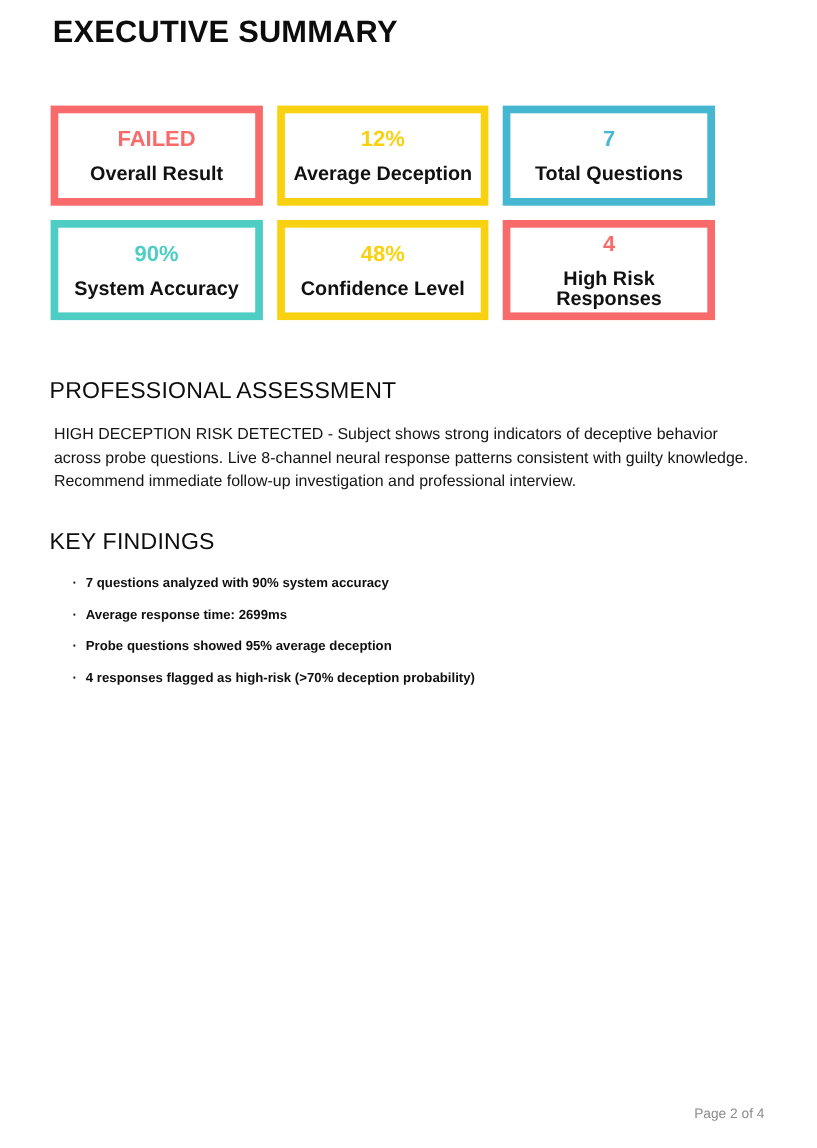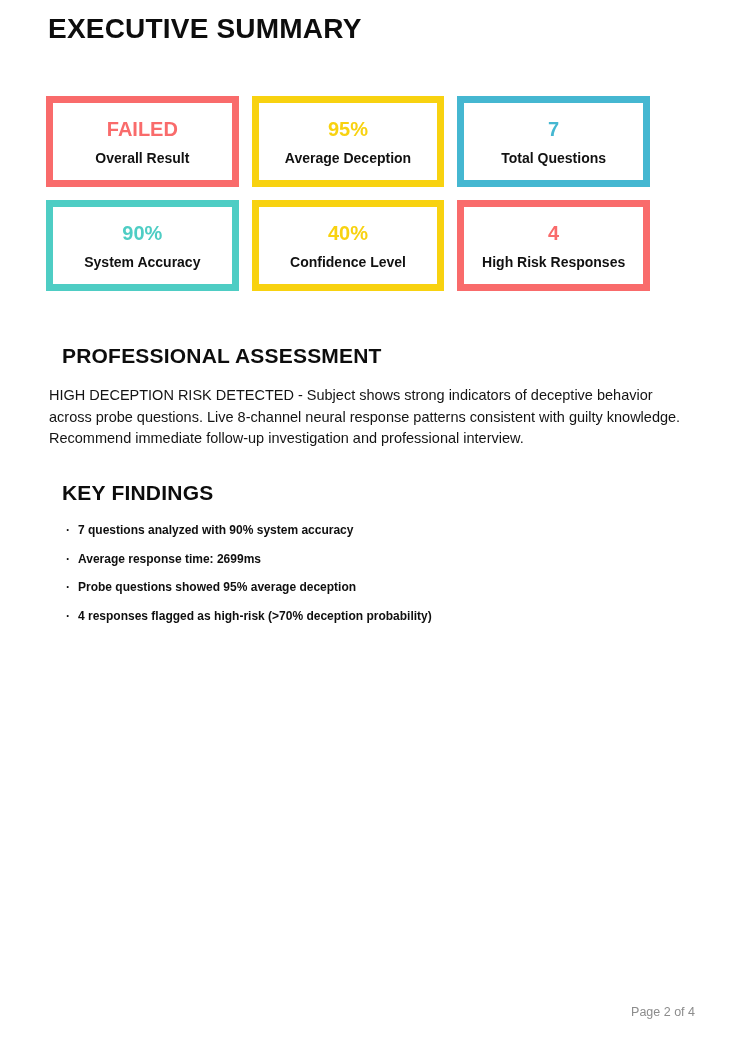--- a/index.html
+++ b/index.html
@@ -52,31 +52,31 @@
     justify-content: center;
     text-align: center;
   }
   .card-value {
     font-size: 20px;
     font-weight: bold;
     line-height: 1;
   }
   .card-label {
     margin-top: 12px;
-    font-size: 14px;
+    font-size: 18px;
     font-weight: bold;
     color: #111111;
     line-height: 1;
   }
   .section-heading {
     position: absolute;
-    left: 62px;
+    left: 45px;
     margin: 0;
     font-size: 21px;
-    font-weight: bold;
+    font-weight: normal;
     color: #0d0d0d;
     letter-spacing: 0.2px;
   }
   .heading-pa { top: 344px; }
   .heading-kf { top: 481px; }
   .assessment-text {
     position: absolute;
     left: 49px;
     top: 385px;
     width: 650px;
@@ -124,36 +124,36 @@
   <h1 class="doc-title">EXECUTIVE SUMMARY</h1>
 
   <div class="cards-grid">
 
     <div class="stat-card" style="border-color: rgb(249, 107, 107);">
       <div class="card-value" style="color: rgb(249, 107, 107);">FAILED</div>
       <div class="card-label">Overall Result</div>
     </div>
 
     <div class="stat-card" style="border-color: rgb(248, 210, 16);">
-      <div class="card-value" style="color: rgb(248, 210, 16);">95%</div>
+      <div class="card-value" style="color: rgb(248, 210, 16);">12%</div>
       <div class="card-label">Average Deception</div>
     </div>
 
     <div class="stat-card" style="border-color: rgb(69, 183, 209);">
       <div class="card-value" style="color: rgb(69, 183, 209);">7</div>
       <div class="card-label">Total Questions</div>
     </div>
 
     <div class="stat-card" style="border-color: rgb(78, 205, 196);">
       <div class="card-value" style="color: rgb(78, 205, 196);">90%</div>
       <div class="card-label">System Accuracy</div>
     </div>
 
     <div class="stat-card" style="border-color: rgb(248, 210, 16);">
-      <div class="card-value" style="color: rgb(248, 210, 16);">40%</div>
+      <div class="card-value" style="color: rgb(248, 210, 16);">48%</div>
       <div class="card-label">Confidence Level</div>
     </div>
 
     <div class="stat-card" style="border-color: rgb(249, 107, 107);">
       <div class="card-value" style="color: rgb(249, 107, 107);">4</div>
       <div class="card-label">High Risk Responses</div>
     </div>
 
   </div>
 

